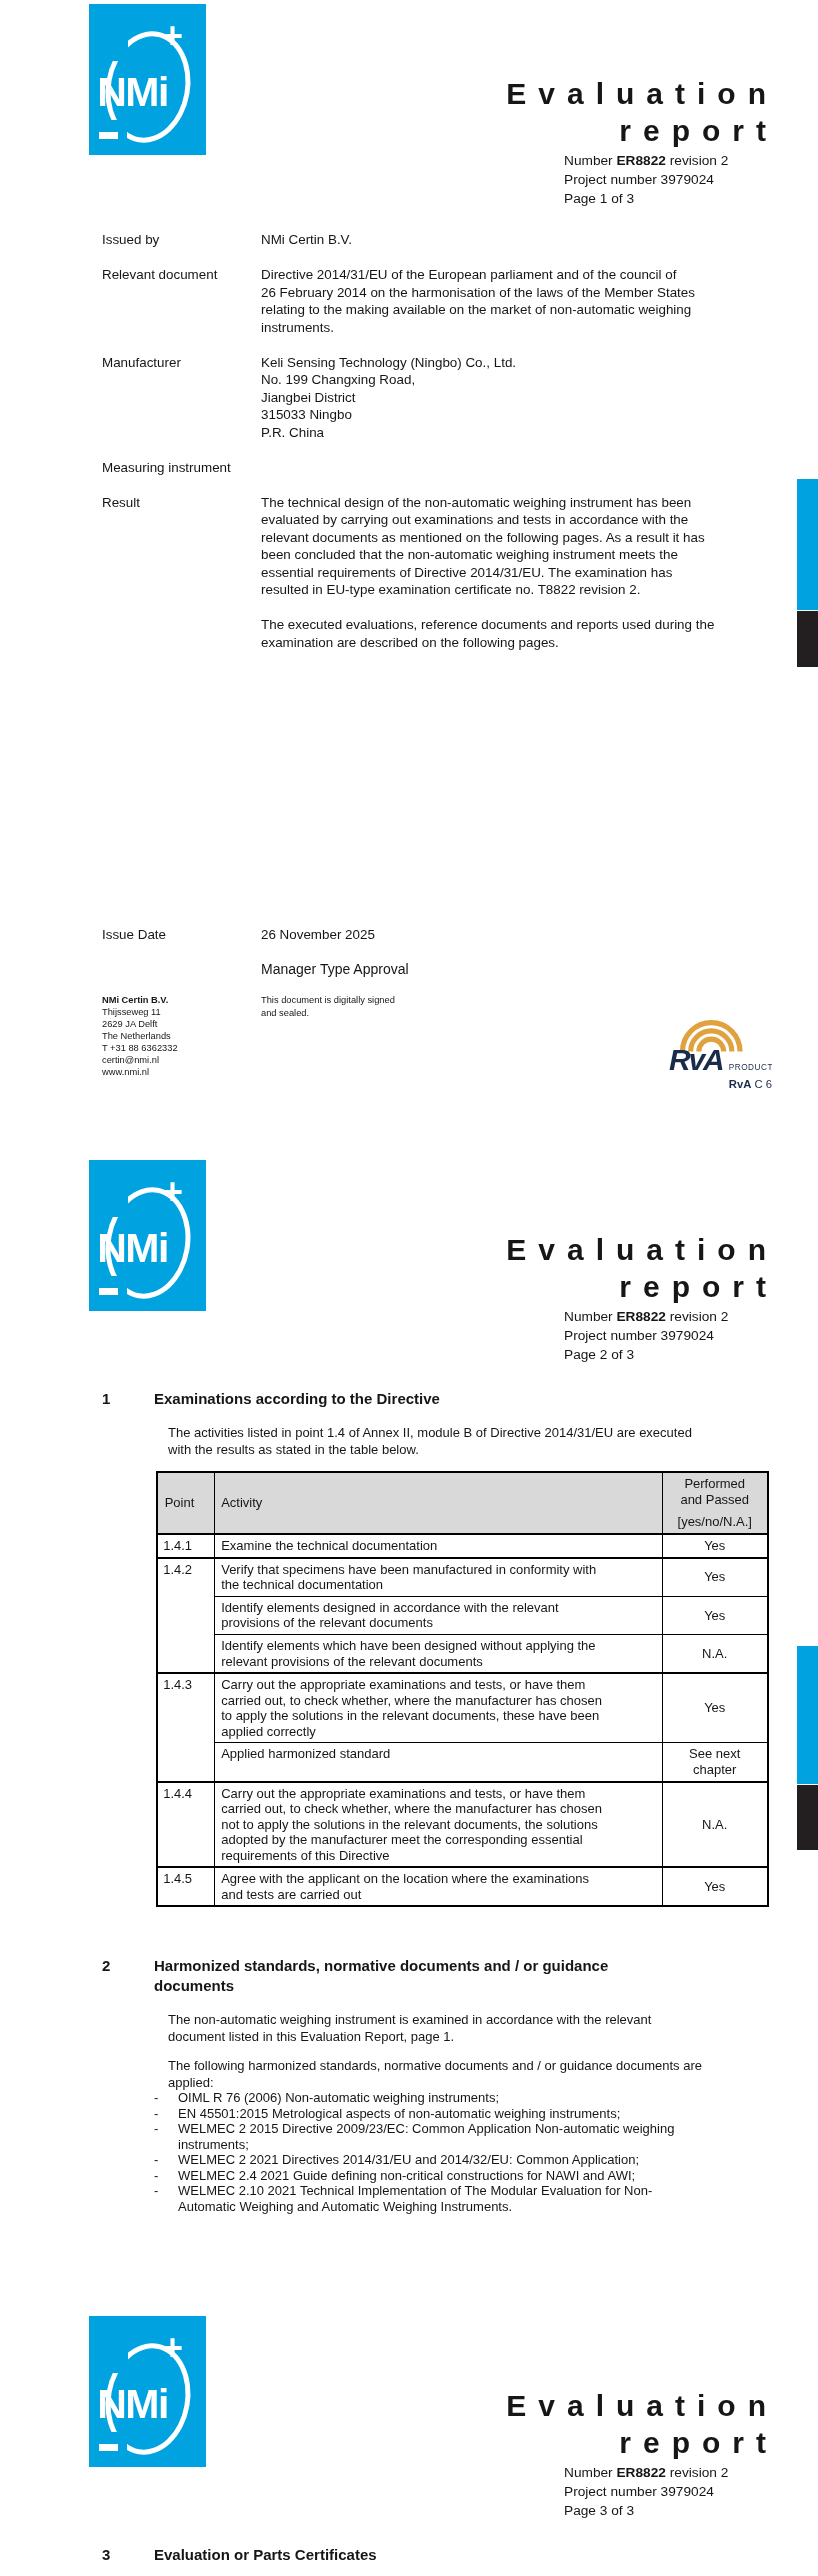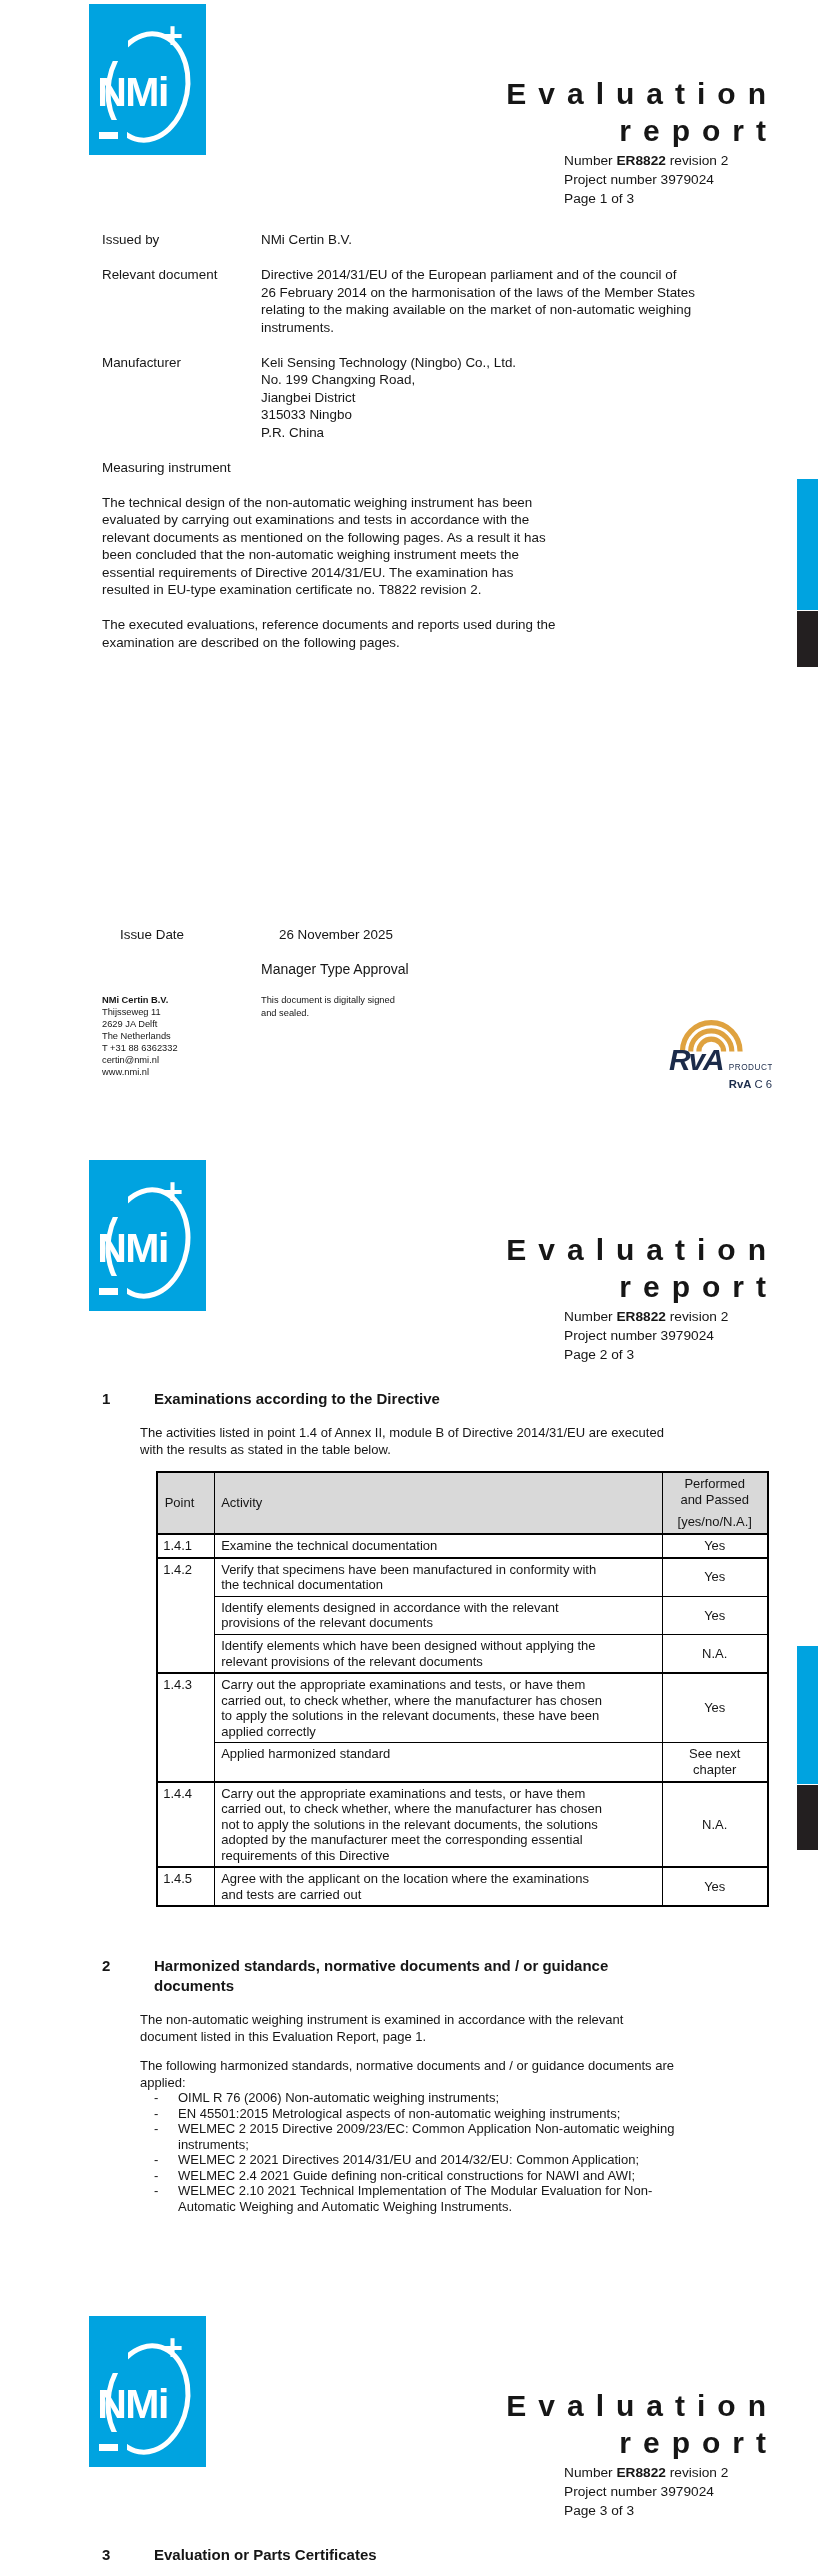--- a/index.html
+++ b/index.html
@@ -29,36 +29,36 @@
   .mark.bk{background:#231f20;}
   .p1 .mark.cy{top:479px;height:131px;}  .p1 .mark.bk{top:611px;height:56px;}
   .p2 .mark.cy{top:490px;height:138px;}  .p2 .mark.bk{top:629px;height:65px;}
 
   
   .fields{position:absolute;left:102px;top:231px;width:679px;font-size:13.4px;line-height:17.5px;}
   .f-row{display:flex;margin-bottom:17.5px;}
   .f-lab{width:159px;flex:none;}
   .f-val{flex:1;}
   .gapp{margin-top:17.5px;}
-  .issue-row{position:absolute;left:120px;top:927px;width:679px;font-size:13.4px;display:flex;}
+  .issue-row{position:absolute;left:102px;top:927px;width:679px;font-size:13.4px;display:flex;}
   .issue-row .f-lab{width:159px;}
   .signer{position:absolute;left:261px;top:961px;font-size:14px;}
 
   
   .pfooter{position:absolute;left:102px;top:994px;width:567px;display:flex;font-size:9.3px;}
   .fcol1{width:159px;flex:none;line-height:12px;}
   .fcol2{width:228px;flex:none;line-height:13.4px;}
   .fcol3{flex:1;line-height:13.4px;}
   .fcol2 .rep{margin-top:13.4px;}
   .rva{position:absolute;left:668px;top:1002px;width:104px;height:98px;}
 
   
   .shead{position:absolute;left:102px;display:flex;font-weight:bold;font-size:15px;line-height:19.6px;width:639px;}
   .snum{width:52px;flex:none;}
-  .body-par{position:absolute;left:140px;width:626px;font-size:13px;line-height:17px;}
+  .body-par{position:absolute;left:168px;width:626px;font-size:13px;line-height:17px;}
   .bullets{position:absolute;left:154px;width:634px;font-size:13px;line-height:15.5px;}
   .bullet{display:flex;}
   .bdash{width:24px;flex:none;}
   .btext{flex:1;}
 
   
   table{border-collapse:collapse;border:2.1px solid #000;font-size:13px;line-height:15.5px;table-layout:fixed;}
   th,td{border:1.5px solid #000;padding:3.1px 6.7px;vertical-align:top;text-align:left;font-weight:normal;overflow:hidden;}
   thead th{background:var(--tableHeader,#d9d9d9);font-weight:normal;border-bottom:2.1px solid #000;vertical-align:middle;}
   tr.major>td{border-top:2.1px solid #000;}
@@ -111,20 +111,21 @@
       <div class="f-val ml">Keli Sensing Technology (Ningbo) Co., Ltd.
 No. 199 Changxing Road,
 Jiangbei District
 315033 Ningbo
 P.R. China</div>
     </div>
     <div class="f-row">
       <div class="f-lab">Measuring instrument</div>
     </div>
     <div class="f-row">
+      <div class="f-lab">Result</div>
       <div class="f-val">
         <div class="ml">The technical design of the non-automatic weighing instrument has been
 evaluated by carrying out examinations and tests in accordance with the
 relevant documents as mentioned on the following pages. As a result it has
 been concluded that the non-automatic weighing instrument meets the
 essential requirements of Directive 2014/31/EU. The examination has
 resulted in EU-type examination certificate no. T8822 revision 2.</div>
         <div class="ml gapp">The executed evaluations, reference documents and reports used during the
 examination are described on the following pages.</div>
       </div>

